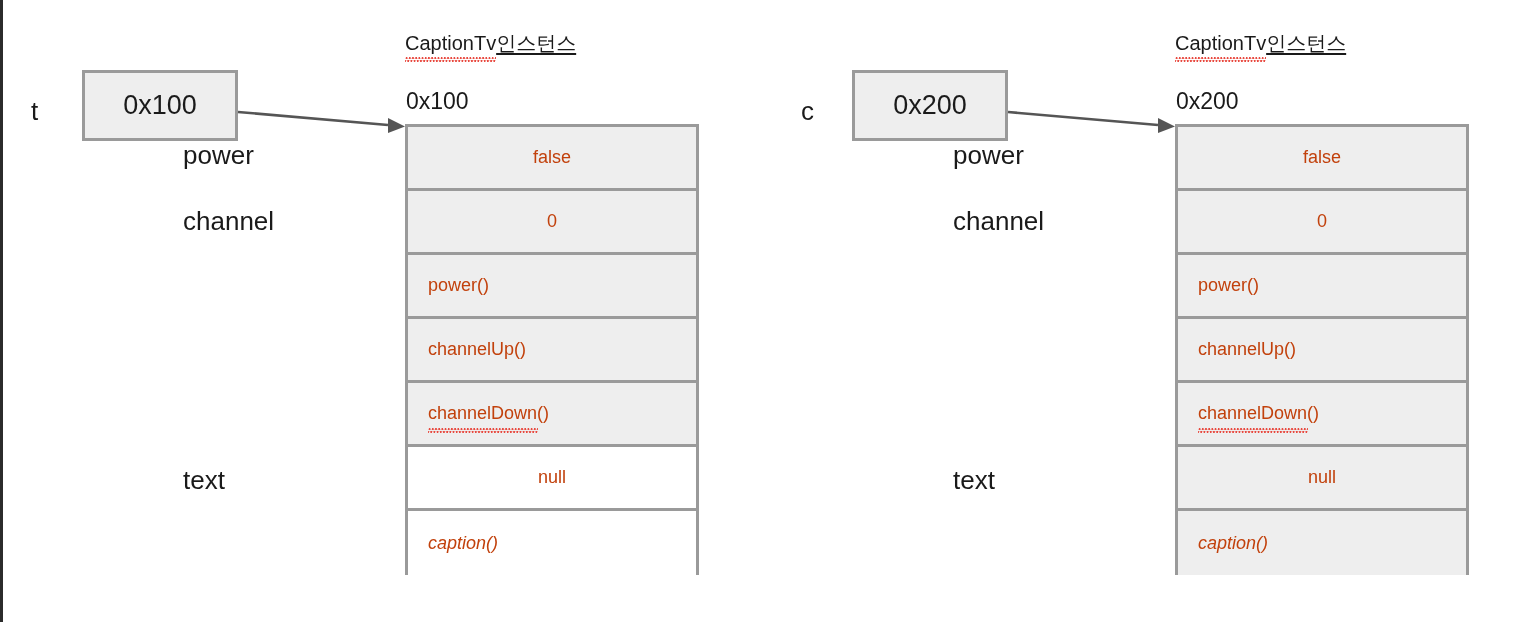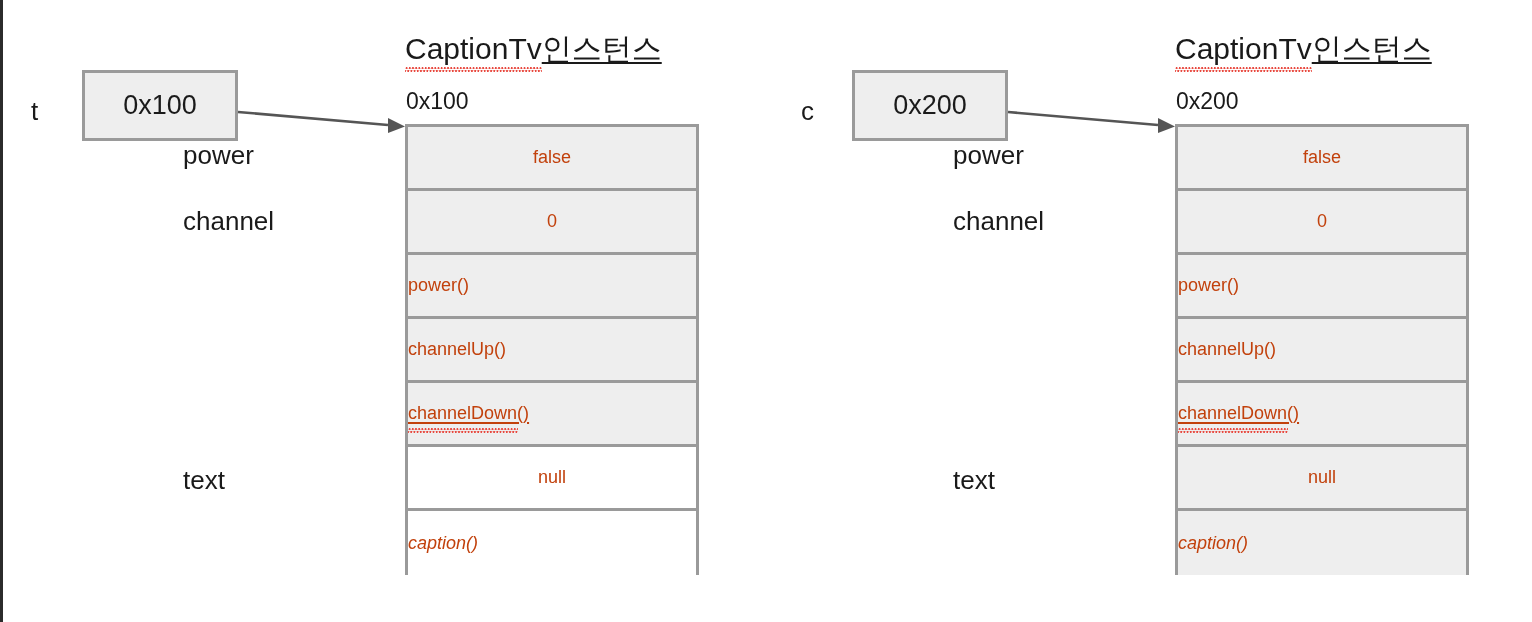--- a/index.html
+++ b/index.html
@@ -71,21 +71,21 @@
     fill: #555555;
   }
 
   
   .obj-group { position: absolute; }
 
   .obj-title {
     position: absolute;
     left: 0;
     top: 0;
-    font-size: 30px;
+    font-size: 20px;
     line-height: 1.08;
     color: #1a1a1a;
     white-space: nowrap;
     text-decoration: underline;
     text-underline-offset: 3px;
     text-decoration-thickness: 2px;
   }
   
   .squiggle {
     position: relative;
@@ -136,24 +136,24 @@
     display: flex;
     align-items: center;
     font-size: 18px;
     color: #c2410c;
     position: relative;
   }
   .obj-row:last-child { border-bottom: none; font-style: italic; }
   .obj-row.fill-gray  { background: #eeeeee; }
   .obj-row.fill-white { background: #ffffff; }
   .obj-row.align-center { justify-content: center; }
-  .obj-row.align-left   { justify-content: flex-start; }
+  .obj-row.align-left   { justify-content: flex-start; padding-left: 20px; }
 
   .cell-text { position: relative; display: inline-block; white-space: nowrap; }
-  .cell-text.underlined { text-decoration: underline; text-underline-offset: 3px; text-decoration-thickness: 2px; }
+  .cell-text.underlined { text-underline-offset: 3px; text-decoration-thickness: 2px; }
   .cell-text.spell::after {
     content: "";
     position: absolute;
     left: 0;
     right: 9%;
     bottom: -9px;
     height: 5px;
     background:
       radial-gradient(circle at 1.6px 1.1px, #e8493f 1.15px, transparent 1.3px) 0 0/3.2px 5px repeat-x,
       radial-gradient(circle at 1.6px 3.9px, #e8493f 1.15px, transparent 1.3px) 1.6px 0/3.2px 5px repeat-x;

